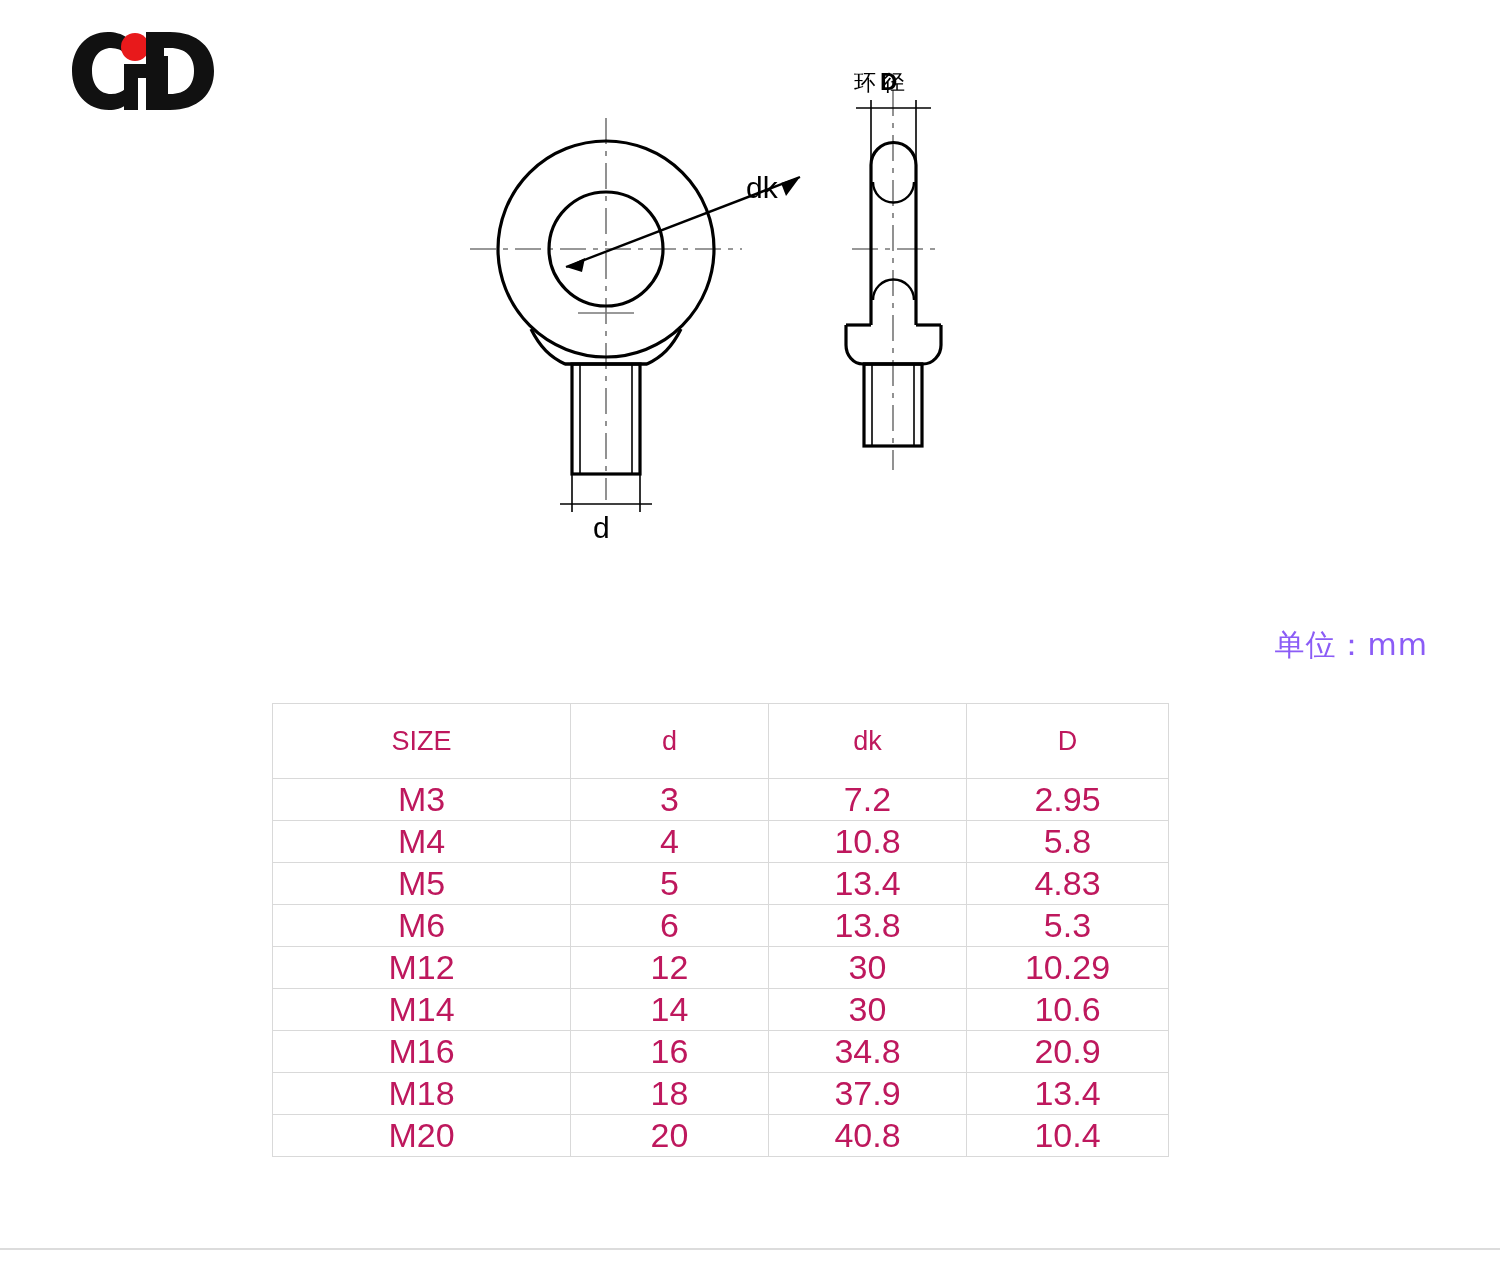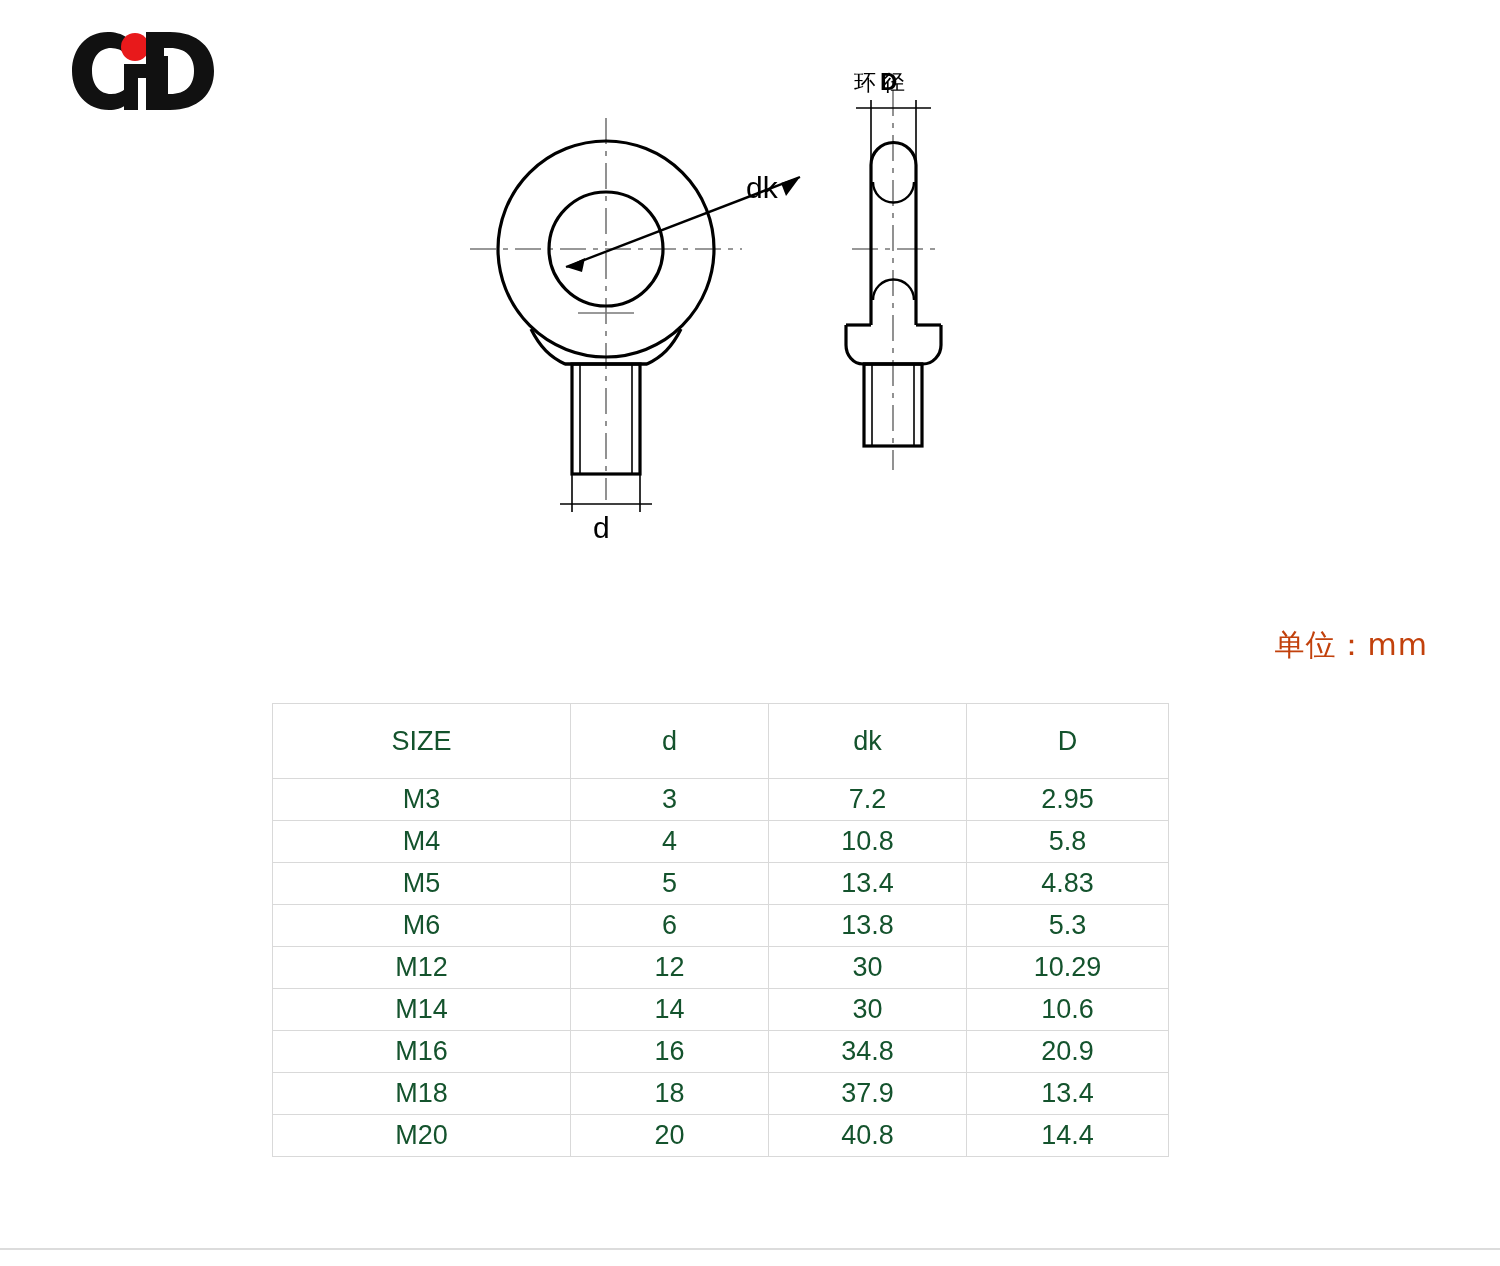--- a/index.html
+++ b/index.html
@@ -34,50 +34,50 @@
     height: 600px;
   }
 
   
   #unit-label {
     position: absolute;
     right: 72px;
     top: 625px;
     font-size: 30px;
     letter-spacing: 1px;
-    color: #c2410c;
+    color: #8b5cf6;
     font-family: "DejaVu Sans", "Liberation Sans", sans-serif;
   }
 
   
   #spec-table-wrap {
     position: absolute;
     left: 272px;
     top: 703px;
     width: 896px;
   }
   table.spec {
     border-collapse: collapse;
     width: 896px;
     table-layout: fixed;
   }
   table.spec th, table.spec td {
     border: 1px solid #d9d9d9;
     text-align: center;
-    color: #14532d;
+    color: #be185d;
     font-weight: normal;
     font-family: "Liberation Sans", sans-serif;
   }
   table.spec th {
     height: 72px;
     font-size: 27px;
   }
   table.spec td {
     height: 39px;
-    font-size: 27px;
+    font-size: 34px;
   }
   table.spec col.c-size { width: 298px; }
   table.spec col.c-d    { width: 198px; }
   table.spec col.c-dk   { width: 198px; }
   table.spec col.c-D    { width: 202px; }
 
   
   #page-rule {
     position: absolute;
     left: 0;
@@ -242,19 +242,19 @@
       <tr>
         <td>M18</td>
         <td>18</td>
         <td>37.9</td>
         <td>13.4</td>
       </tr>
       <tr>
         <td>M20</td>
         <td>20</td>
         <td>40.8</td>
-        <td>14.4</td>
+        <td>10.4</td>
       </tr>
     </tbody>
   </table>
 </div>
 
 <div id="page-rule"></div>
 
 </body></html>

